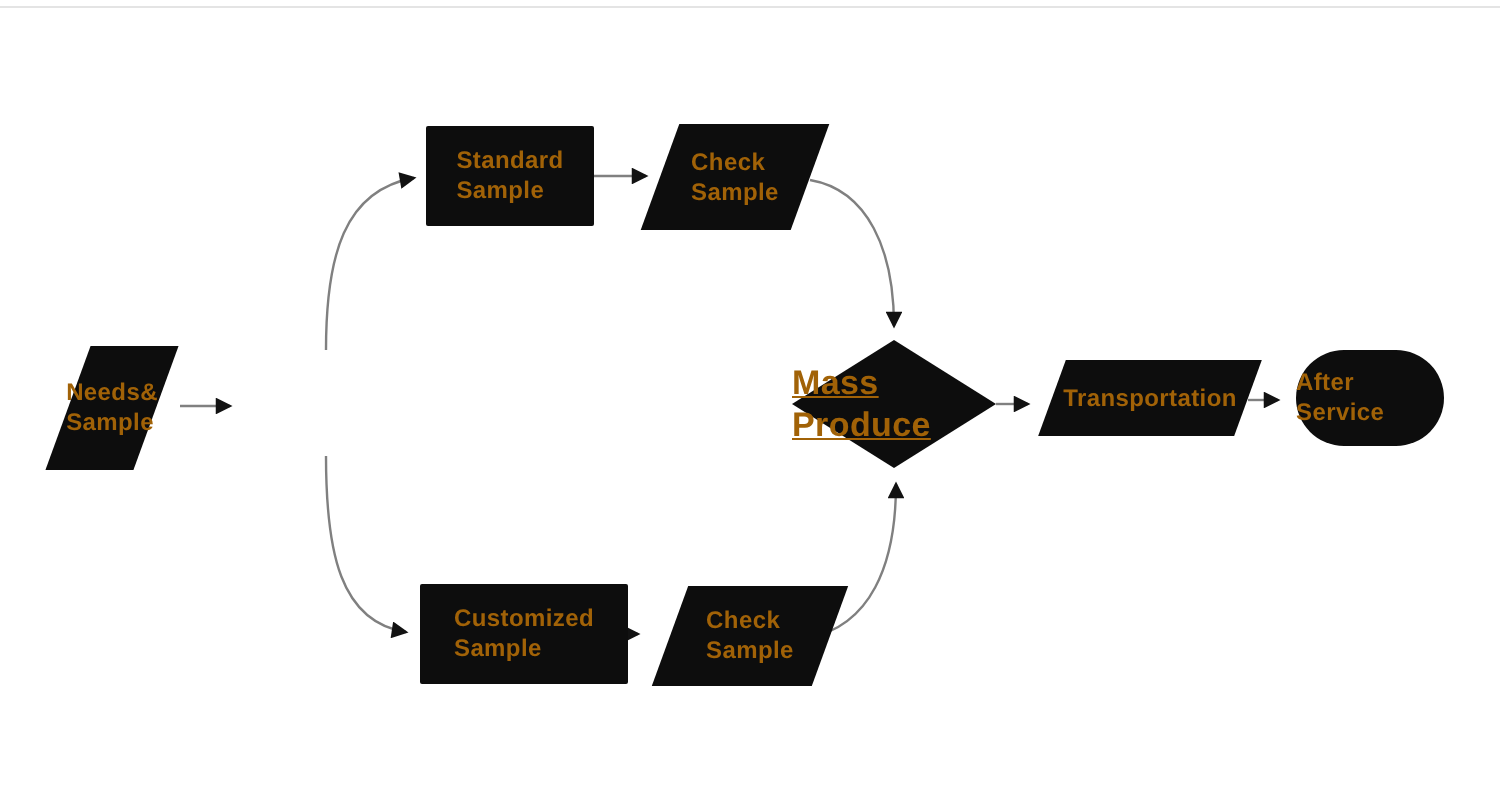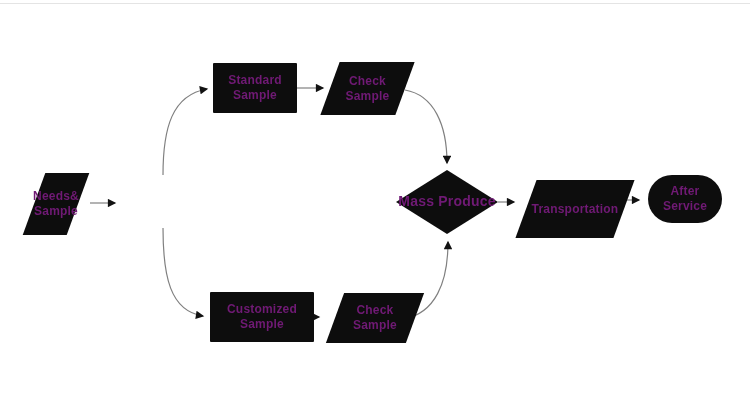--- a/index.html
+++ b/index.html
@@ -5,37 +5,37 @@
   html,body{margin:0;padding:0;background:#fff;}
   .canvas{
     position:relative;width:750px;height:401px;background:#ffffff;overflow:hidden;
     font-family:"Liberation Sans",sans-serif;
   }
   .top-rule{position:absolute;top:3px;left:0;width:750px;height:1px;background:#e4e4e4;}
   .connectors{position:absolute;top:0;left:0;width:750px;height:401px;}
   .node{position:absolute;display:flex;align-items:center;justify-content:center;}
   .node .bg{position:absolute;inset:0;background:#0d0d0d;}
   .node .label{
-    position:relative;z-index:2;color:#701a75;font-weight:700;font-size:12px;
-    line-height:1.25;text-align:center;white-space:pre-line;letter-spacing:.2px;
+    position:relative;z-index:2;color:#a16207;font-weight:700;font-size:12px;
+    line-height:1.25;text-align:left;white-space:pre-line;letter-spacing:.2px;
   }
   .parallelogram .bg{transform:skewX(-20deg);}
   .rect .bg{border-radius:1px;}
   .diamond .bg{clip-path:polygon(50% 0,100% 50%,50% 100%,0 50%);}
   .stadium .bg{border-radius:24px;}
   
   .n-needs{left:34px;top:173px;width:44px;height:62px;}
   .n-quotation{left:122px;top:175px;width:82px;height:52px;}
   .n-standard{left:213px;top:63px;width:84px;height:50px;}
   .n-checktop{left:330px;top:62px;width:75px;height:53px;}
   .n-custom{left:210px;top:292px;width:104px;height:50px;}
   .n-checkbot{left:335px;top:293px;width:80px;height:50px;}
   .n-mass{left:396px;top:170px;width:102px;height:64px;}
-  .n-mass .label{font-size:14px;}
-  .n-transport{left:526px;top:180px;width:98px;height:58px;}
+  .n-mass .label{font-size:17px;text-decoration:underline;}
+  .n-transport{left:526px;top:180px;width:98px;height:38px;}
   .n-after{left:648px;top:175px;width:74px;height:48px;}
   .edge{fill:none;stroke:#808080;stroke-width:1.2px;}
 </style>
 </head>
 <body>
 
 <div class="canvas">
   <div class="top-rule"></div>
 
   <svg class="connectors" viewBox="0 0 750 401" xmlns="http://www.w3.org/2000/svg">

